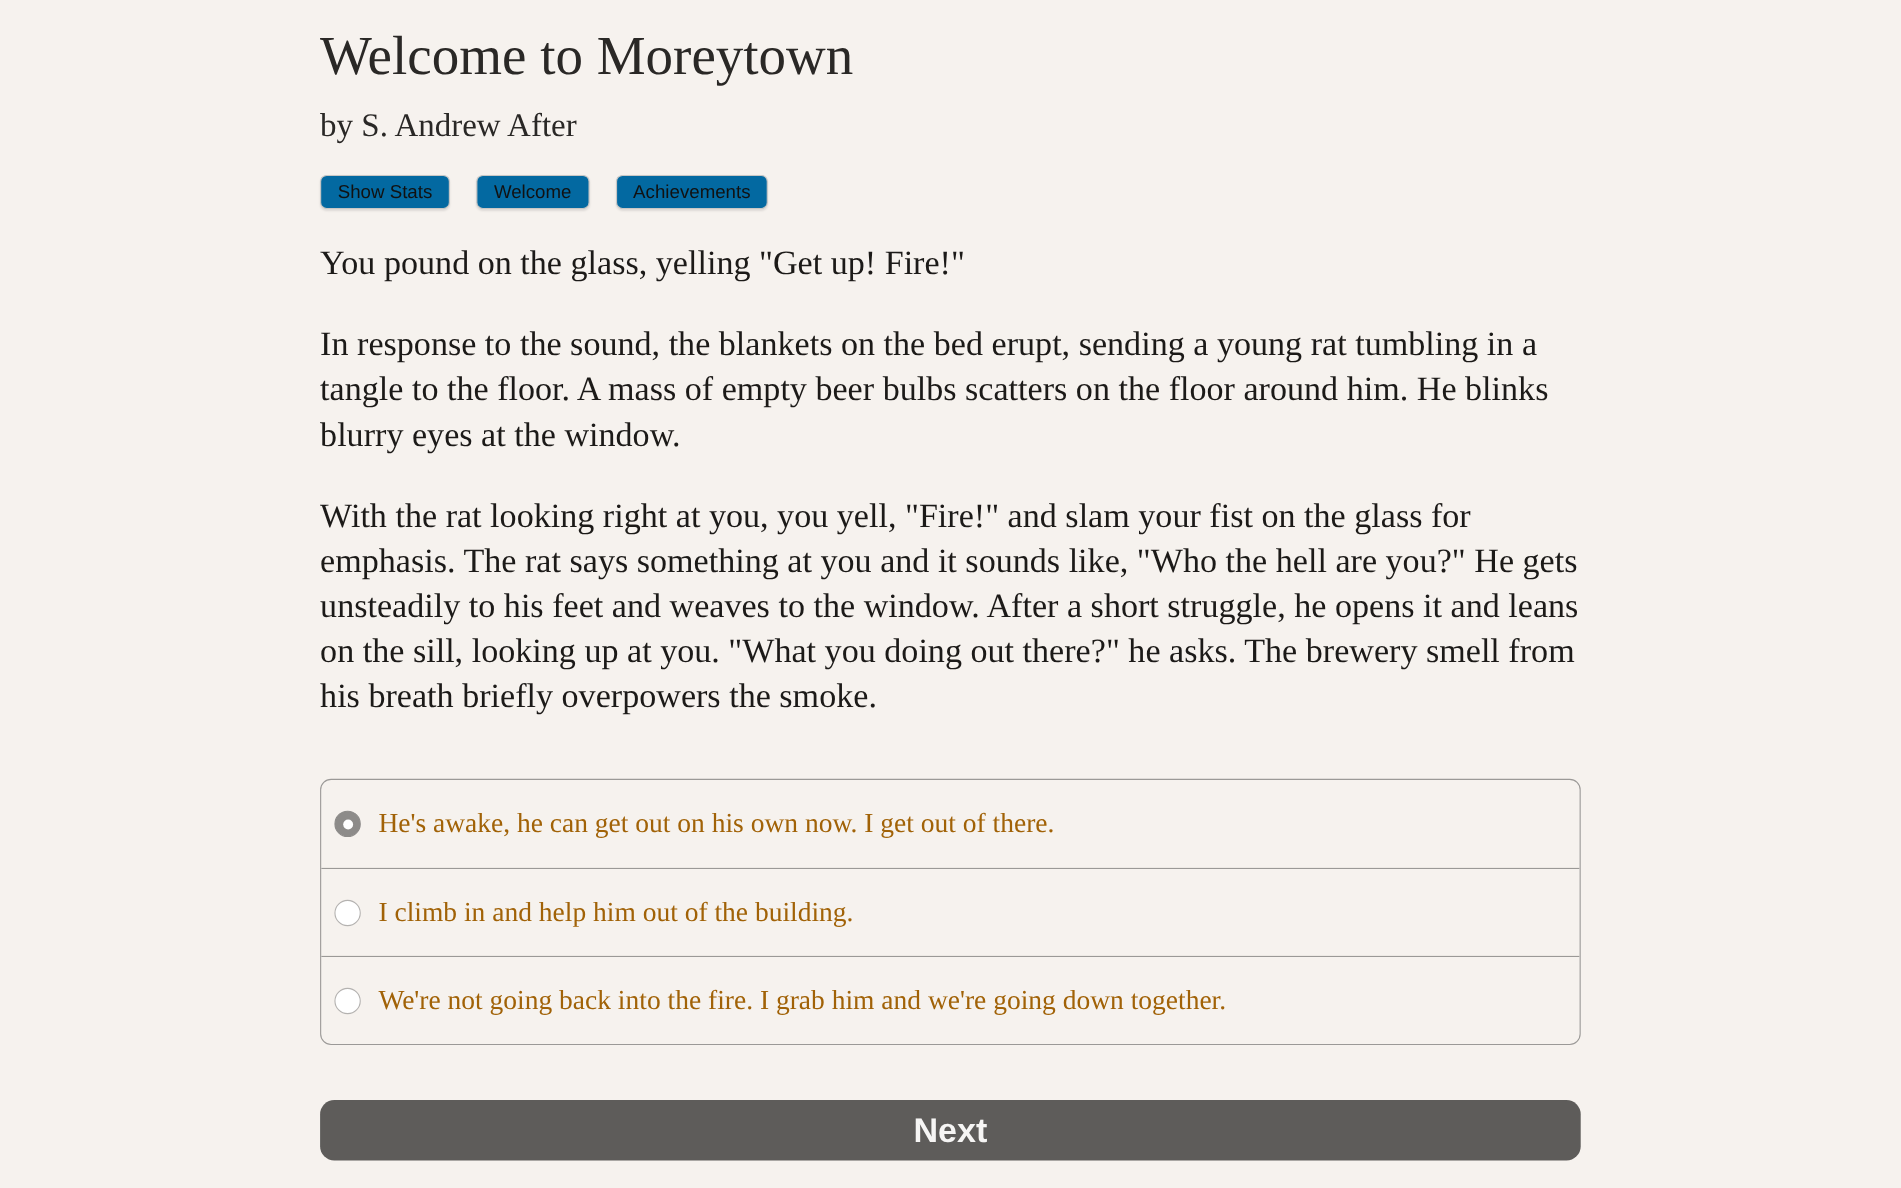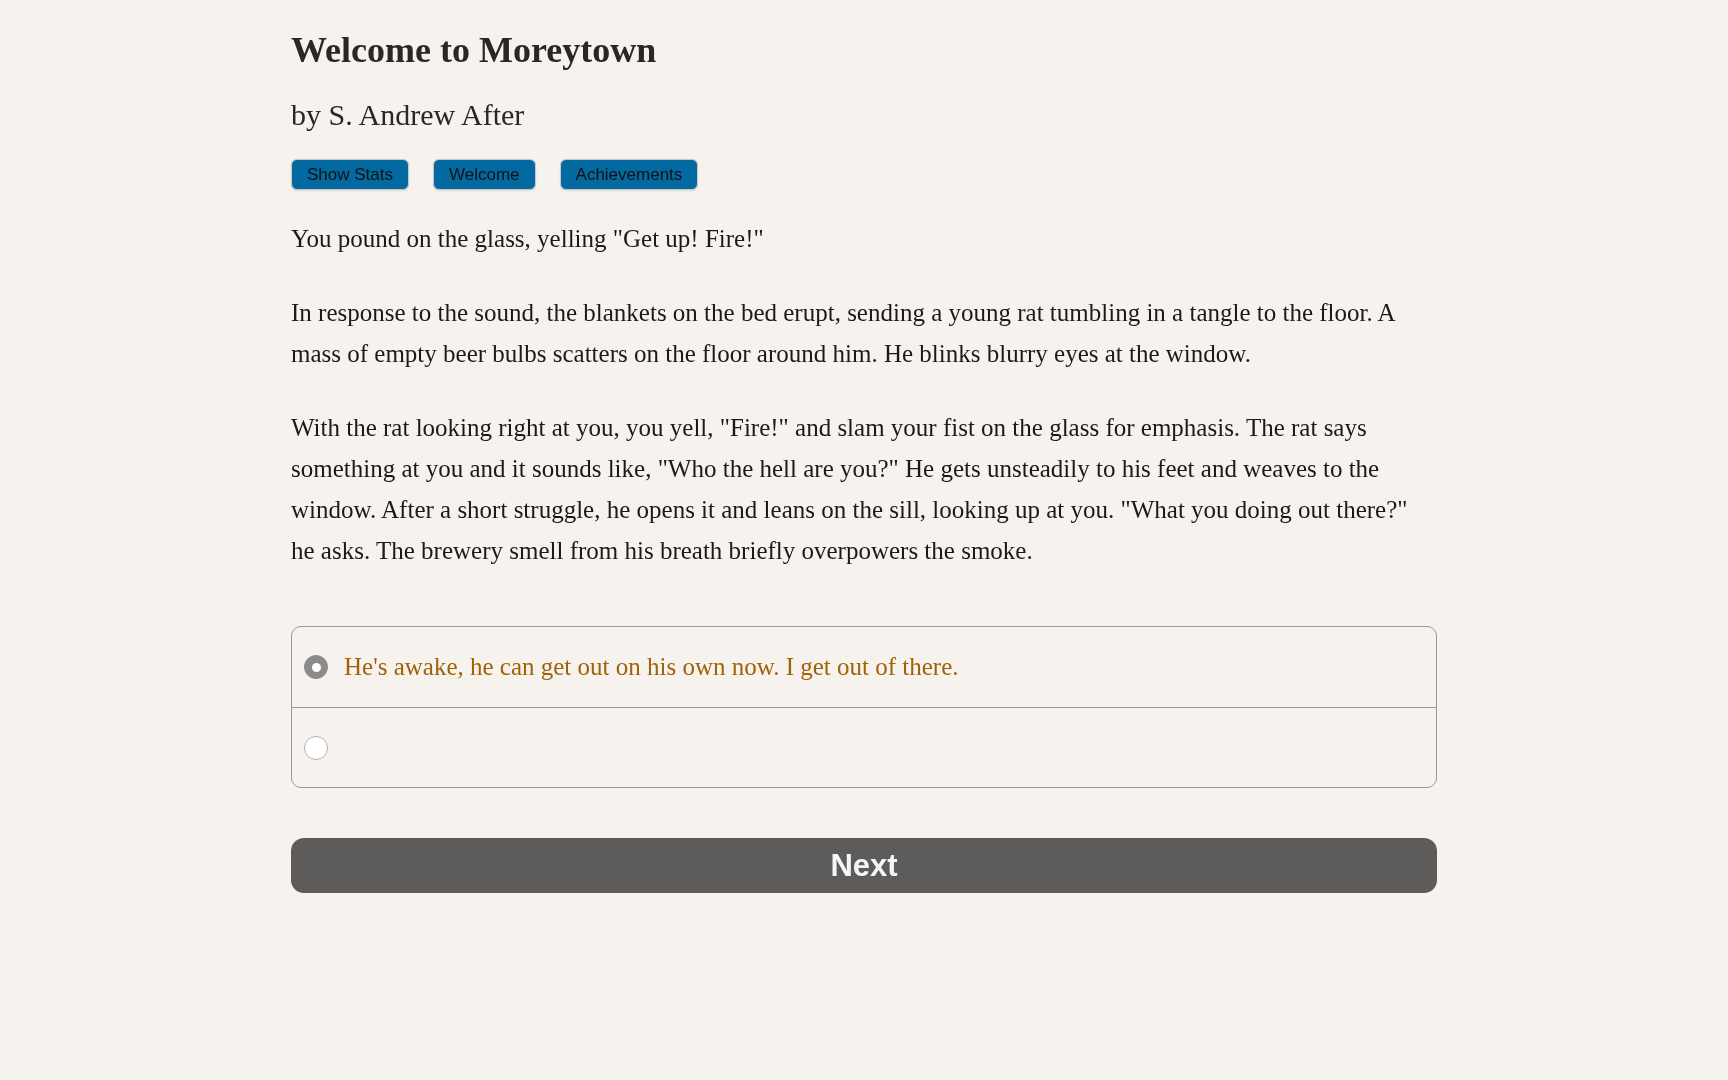--- a/index.html
+++ b/index.html
@@ -12,22 +12,22 @@
     background: #f6f2ee;
     font-family: "Liberation Serif", "DejaVu Serif", serif;
     color: #1e1c1a;
   }
   .content {
     width: 1146px;
     margin: 0 auto;
   }
   .game-title {
     margin-top: 25px;
-    font-size: 36px;
-    font-weight: 700;
+    font-size: 50px;
+    font-weight: 400;
     line-height: 50px;
     color: #2a2826;
   }
   .byline {
     margin-top: 22px;
     font-size: 30px;
     font-weight: 400;
     line-height: 36px;
     color: #2a2826;
   }
@@ -44,21 +44,21 @@
     background: #0369a1;
     border: 1px solid #c9c7c5;
     border-radius: 6px;
     padding: 5px 15px;
     height: 31px;
     line-height: 19px;
     box-shadow: 0 1px 2px rgba(0,0,0,0.10);
     cursor: pointer;
   }
   .story p {
-    font-size: 25px;
+    font-size: 31px;
     line-height: 41px;
     color: #1c1a18;
   }
   .story p.first { margin-top: 28px; }
   .story p + p { margin-top: 33px; }
   .choices {
     margin-top: 55px;
     border: 1.5px solid #9b9997;
     border-radius: 10px;
     background: #f6f2ee;
@@ -140,22 +140,27 @@
     <p>With the rat looking right at you, you yell, "Fire!" and slam your fist on the glass for emphasis. The rat says something at you and it sounds like, "Who the hell are you?" He gets unsteadily to his feet and weaves to the window. After a short struggle, he opens it and leans on the sill, looking up at you. "What you doing out there?" he asks. The brewery smell from his breath briefly overpowers the smoke.</p>
   </div>
 
   <div class="choices">
 
     <div class="choice-row">
       <span class="radio selected"></span>
       <span class="choice-label">He's awake, he can get out on his own now. I get out of there.</span>
     </div>
 
+    <div class="choice-row">
+      <span class="radio"></span>
+      <span class="choice-label">I climb in and help him out of the building.</span>
+    </div>
 
     <div class="choice-row">
       <span class="radio"></span>
+      <span class="choice-label">We're not going back into the fire. I grab him and we're going down together.</span>
     </div>
 
   </div>
 
   <button class="next-button">Next</button>
 
 </div>
 
 </body></html>

